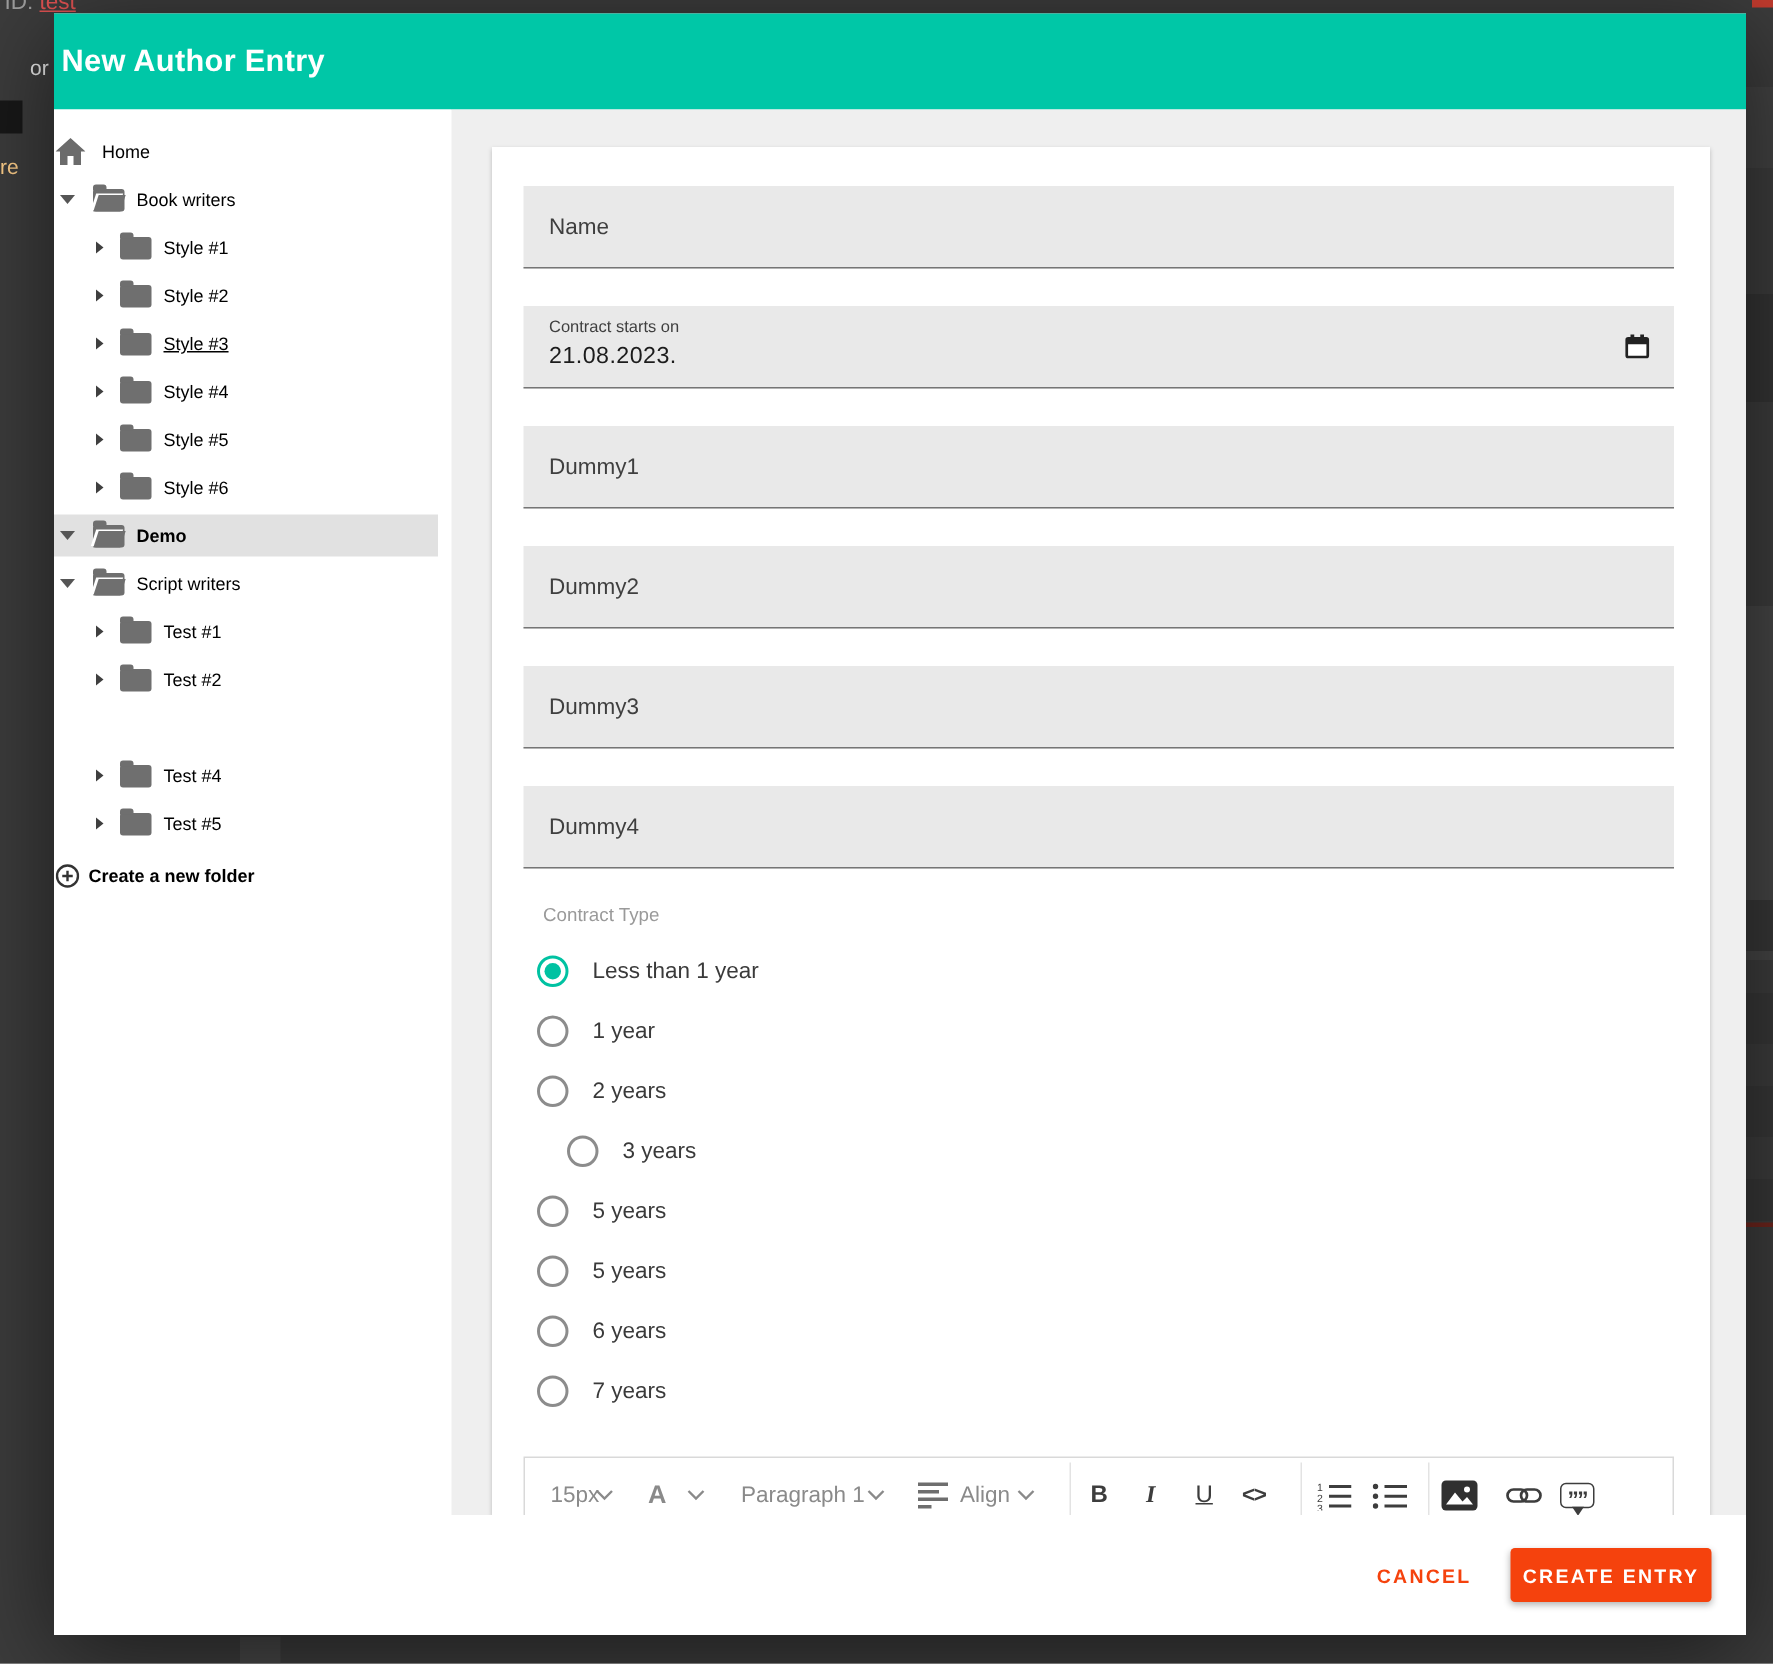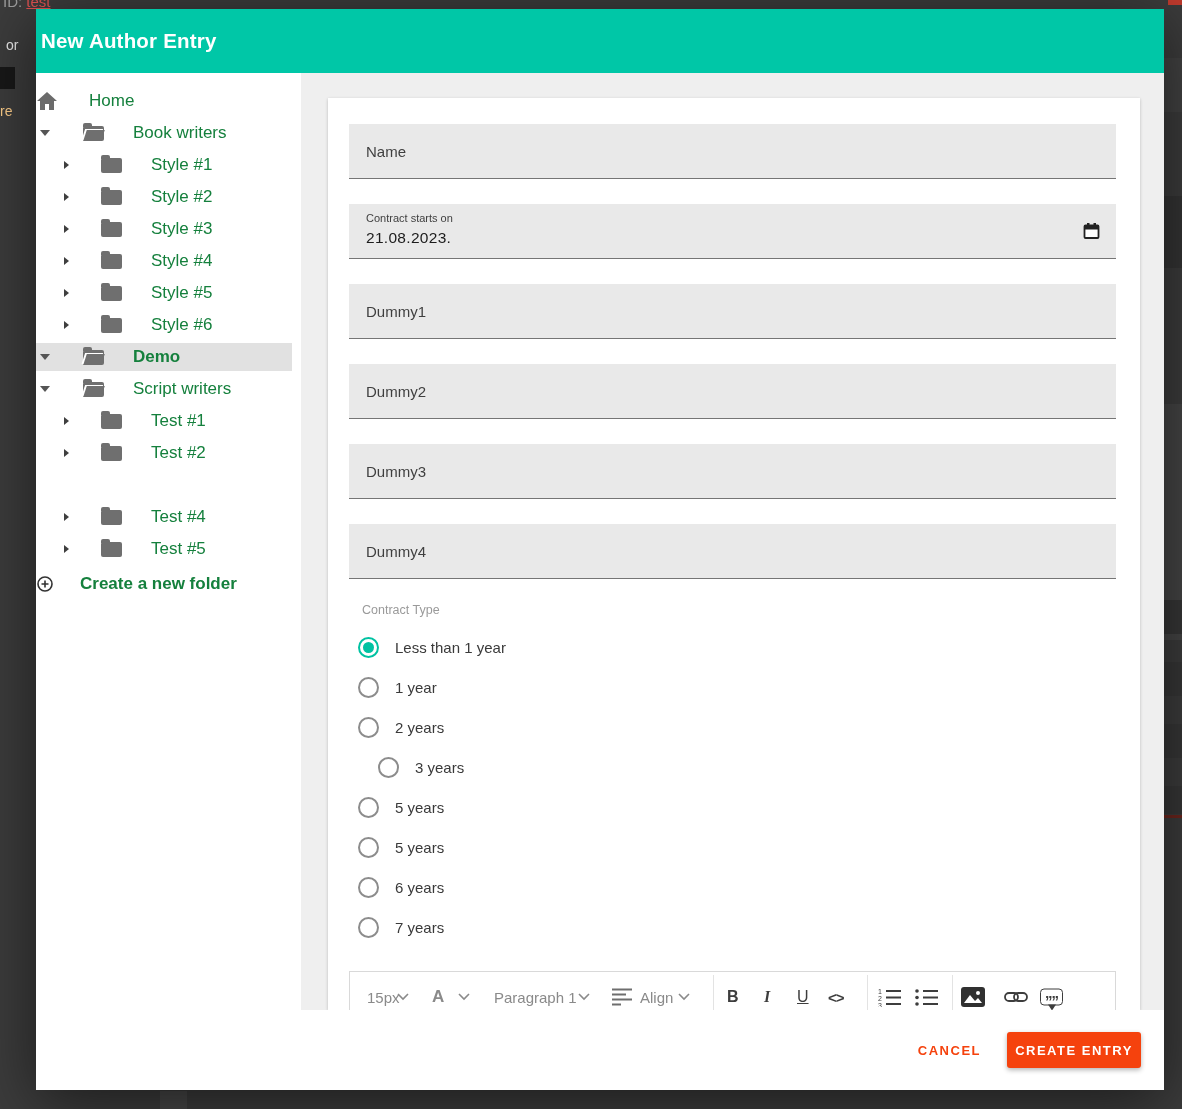--- a/index.html
+++ b/index.html
@@ -4,38 +4,38 @@
 <style>
   :root{ --teal:#00c7a7; --accent:#f5420d; }
   *{margin:0;padding:0;box-sizing:border-box;}
   body{font-family:"Liberation Sans",sans-serif;background:#222;}
   #stage{position:relative;width:1182px;height:1109px;background:#3c3c3c;overflow:hidden;}
 
   
   .bg-frag{position:absolute;z-index:0;}
   .bg-id{left:3px;top:-7px;font-size:15px;color:#9e9e9e;white-space:nowrap;}
   .bg-id .lnk{color:#e05252;text-decoration:underline;}
-  .bg-or{left:6px;top:37px;font-size:14px;color:#e8e8e8;}
+  .bg-or{left:20px;top:37px;font-size:14px;color:#e8e8e8;}
   .bg-box{left:0;top:67px;width:15px;height:22px;background:#181818;}
   .bg-re{left:0;top:103px;font-size:14px;color:#ffcf8a;}
   .band{position:absolute;left:1150px;width:32px;z-index:0;}
   .sliver{position:absolute;left:1168px;top:0;width:14px;height:5px;background:#c23b2e;z-index:0;}
   .bot-block{position:absolute;left:160px;top:1091px;width:27px;height:18px;background:#474747;z-index:0;}
 
   
   #modal{position:absolute;left:36px;top:9px;width:1128px;height:1081px;background:#fff;
          box-shadow:0 12px 60px rgba(0,0,0,.55);z-index:2;}
   #mhead{position:absolute;left:0;top:0;right:0;height:64px;background:var(--teal,#00c7a7);
          display:flex;align-items:center;padding-left:5px;}
   #mhead h1{font-size:20.5px;font-weight:700;color:#fff;letter-spacing:.2px;}
 
   
   #sidebar{position:absolute;left:0;top:64px;width:265px;bottom:80px;background:#fff;overflow:hidden;}
   .trow{position:absolute;left:0;height:28px;width:256px;display:flex;align-items:center;
-        font-size:17px;color:#15803d;cursor:pointer;gap:21px;}
+        font-size:12px;color:#000000;cursor:pointer;}
   .trow.sel{background:#e1e1e1;font-weight:700;}
   .trow .lbl{white-space:nowrap;}
   .ar{flex:0 0 auto;}
   .ar-exp{width:0;height:0;border-left:5px solid transparent;border-right:5px solid transparent;border-top:6px solid #555;}
   .ar-col{width:0;height:0;border-top:4.5px solid transparent;border-bottom:4.5px solid transparent;border-left:5.5px solid #3f3f3f;}
   .fold{flex:0 0 auto;width:21px;height:15px;background:#6f6f6f;border-radius:2px;position:relative;}
   .fold::before{content:"";position:absolute;top:-3px;left:0;width:9px;height:4px;background:#6f6f6f;border-radius:2px 2px 0 0;}
   .fold.open::after{content:"";position:absolute;left:2px;top:4px;width:18px;height:11px;background:#6f6f6f;
         transform:skewX(-18deg);box-shadow:-2px -1px 0 0 #fff;}
   
@@ -138,21 +138,21 @@
       <div class="trow l2" style="top:78px;">
         <span class="ar ar-col"></span>
         <span class="fold"></span>
         <span class="lbl">Style #1</span>
       </div>
       <div class="trow l2" style="top:110px;">
         <span class="ar ar-col"></span>
         <span class="fold"></span>
         <span class="lbl">Style #2</span>
       </div>
-      <div class="trow l2" style="top:142px;">
+      <div class="trow l2" style="top:142px;text-decoration:underline;">
         <span class="ar ar-col"></span>
         <span class="fold"></span>
         <span class="lbl">Style #3</span>
       </div>
       <div class="trow l2" style="top:174px;">
         <span class="ar ar-col"></span>
         <span class="fold"></span>
         <span class="lbl">Style #4</span>
       </div>
       <div class="trow l2" style="top:206px;">

